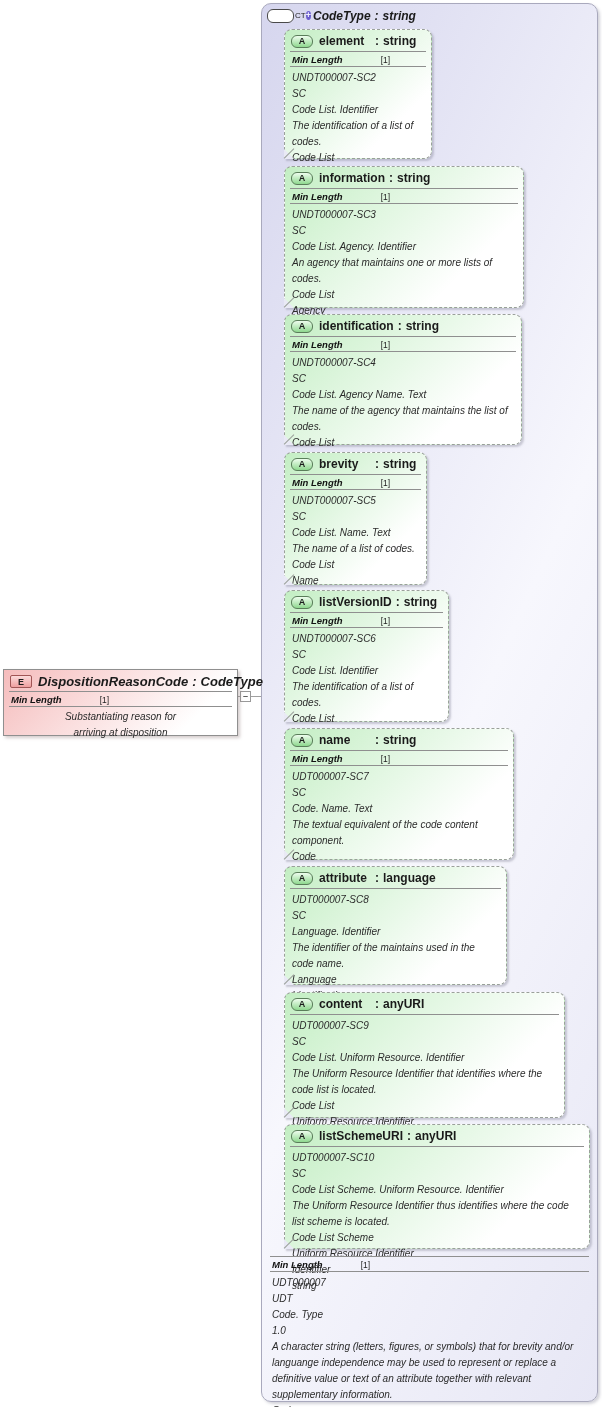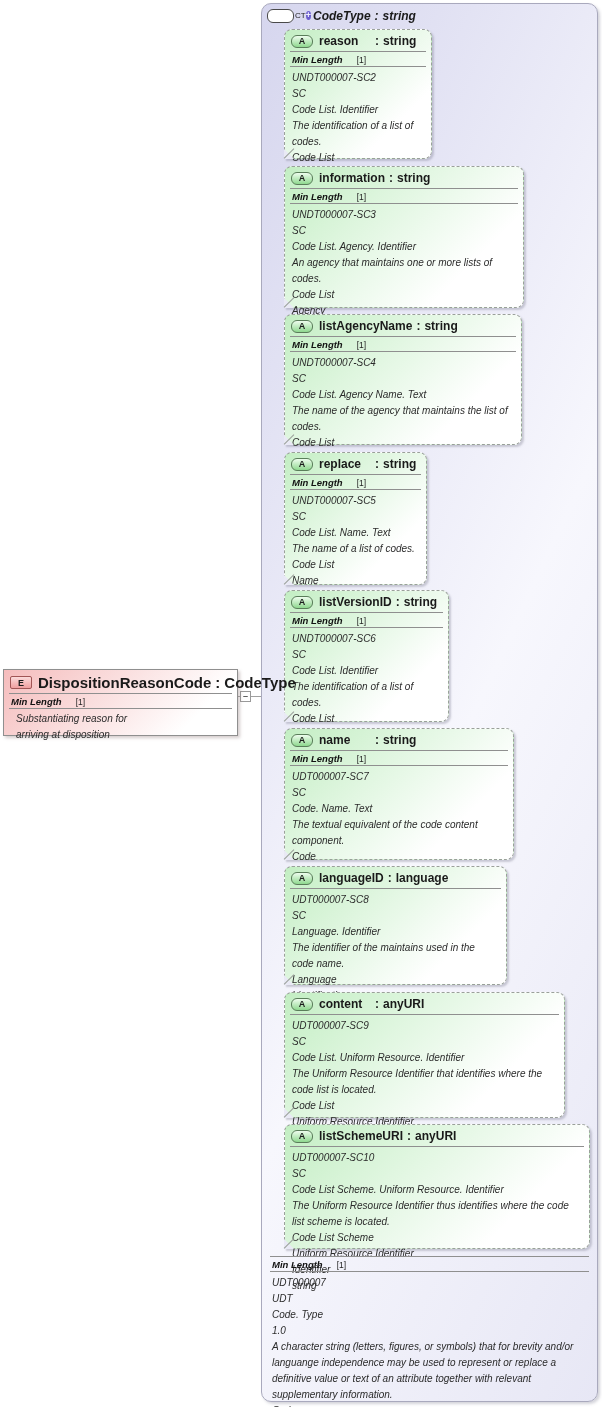--- a/index.html
+++ b/index.html
@@ -33,21 +33,21 @@
   .badge {
     flex:0 0 auto; width:22px; height:13px; box-sizing:border-box;
     display:flex; align-items:center; justify-content:center;
     font-size:9px; font-weight:bold; color:#1c1c1c; margin-right:6px;
   }
   .badge-a { border:1px solid #5a7d5a; border-radius:6px; background:linear-gradient(#eefdee,#8fd88f); }
   .badge-e { border:1px solid #a05555; border-radius:2px; background:linear-gradient(#fbdada,#ef9f9f); }
   .nm,.tp,.cl { font-weight:bold; font-size:12px; color:#1a1a1a; white-space:pre; }
   .cl { margin:0 4px; }
   .sep { border-top:1px solid #8f8f8f; margin:0 5px; height:0; }
-  .facet { display:flex; align-items:baseline; padding:2px 7px 1px; }
+  .facet { display:flex; align-items:baseline; padding:2px 7px 1px;gap:24px; }
   .facet .fn { font-style:italic; font-weight:bold; font-size:9.5px; color:#111; }
   .facet .fv { font-size:8.5px; color:#222; margin-left:14px; }
   .anno {
     padding:3px 7px; font-size:10px; font-style:italic; line-height:16px;
     color:#2b2b2b; white-space:pre-line;
   }
 
   
   .attr-box {
     position:absolute; box-sizing:border-box;
@@ -66,22 +66,22 @@
   }
 
   
   .elem-box {
     position:absolute; left:3px; top:669px; width:235px; height:67px; box-sizing:border-box;
     border:1px solid #8f8f8f;
     background:linear-gradient(135deg,#f5bcbc 0%,#ffffff 80%);
     box-shadow:2px 2px 3px rgba(150,130,130,.4);
   }
   .elem-box .box-title { padding:4px 6px 2px; }
-  .elem-box .nm,.elem-box .tp,.elem-box .cl { font-size:15px; }
-  .elem-box .anno { padding:2px 12px; }
+  .elem-box .nm,.elem-box .tp,.elem-box .cl { font-size:13px;font-style:italic; }
+  .elem-box .anno { padding:2px 12px;text-align:center; }
 
   
   .ct-footer { position:absolute; left:3px; right:3px; top:1252px; }
 
   
   .line { position:absolute; background:#a0a0a0; }
   .collapse {
     position:absolute; left:240px; top:691px; width:11px; height:11px; box-sizing:border-box;
     border:1px solid #999; background:#fff; color:#555;
     font-size:9px; line-height:8px; font-weight:bold; text-align:center;
@@ -109,21 +109,21 @@
     <span class="ct-badge">
       <span class="ct-txt">CT</span>
       <span class="plus">+</span>
     </span>
     <span class="ct-title"><span class="nm">CodeType</span><span class="cl">:</span><span class="tp">string</span></span>
   </div>
 
   <div class="attr-box" style="left:22px; top:25px; width:148px; height:130px;">
     <div class="box-title">
       <span class="badge badge-a">A</span>
-      <span class="nm">reason</span>
+      <span class="nm">element</span>
         <span class="cl">:</span>
         <span class="tp">string</span>
     </div>
     <div class="sep"></div>
     <div class="facet">
       <span class="fn">Min Length</span>
       <span class="fv">[1]</span>
     </div>
     <div class="sep"></div>
     <div class="anno">UNDT000007-SC2
@@ -156,21 +156,21 @@
 Code List
 Agency
 Identifier
 string
 Defaults to the UN/EDIFACT data element 3055 code list.</div>
   </div>
 
   <div class="attr-box" style="left:22px; top:310px; width:238px; height:131px;">
     <div class="box-title">
       <span class="badge badge-a">A</span>
-      <span class="nm">listAgencyName</span>
+      <span class="nm">identification</span>
         <span class="cl">:</span>
         <span class="tp">string</span>
     </div>
     <div class="sep"></div>
     <div class="facet">
       <span class="fn">Min Length</span>
       <span class="fv">[1]</span>
     </div>
     <div class="sep"></div>
     <div class="anno">UNDT000007-SC4
@@ -179,21 +179,21 @@
 The name of the agency that maintains the list of codes.
 Code List
 Agency Name
 Text
 string</div>
   </div>
 
   <div class="attr-box" style="left:22px; top:448px; width:143px; height:133px;">
     <div class="box-title">
       <span class="badge badge-a">A</span>
-      <span class="nm">replace</span>
+      <span class="nm">brevity</span>
         <span class="cl">:</span>
         <span class="tp">string</span>
     </div>
     <div class="sep"></div>
     <div class="facet">
       <span class="fn">Min Length</span>
       <span class="fv">[1]</span>
     </div>
     <div class="sep"></div>
     <div class="anno">UNDT000007-SC5
@@ -248,21 +248,21 @@
 The textual equivalent of the code content component.
 Code
 Name
 Text
 string</div>
   </div>
 
   <div class="attr-box" style="left:22px; top:862px; width:223px; height:119px;">
     <div class="box-title">
       <span class="badge badge-a">A</span>
-      <span class="nm">languageID</span>
+      <span class="nm">attribute</span>
         <span class="cl">:</span>
         <span class="tp">language</span>
     </div>
     <div class="sep"></div>
     <div class="anno">UDT000007-SC8
 SC
 Language. Identifier
 The identifier of the maintains used in the code name.
 Language
 Identification

